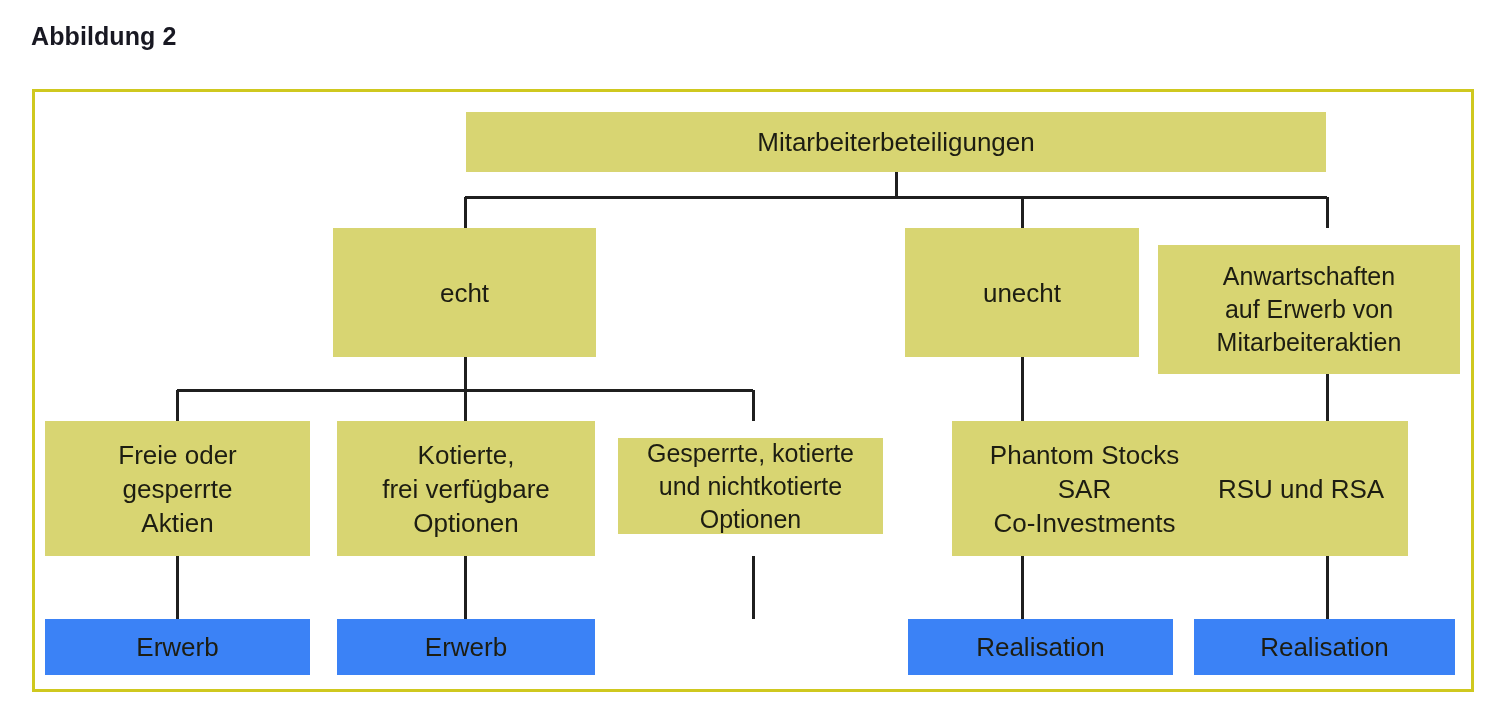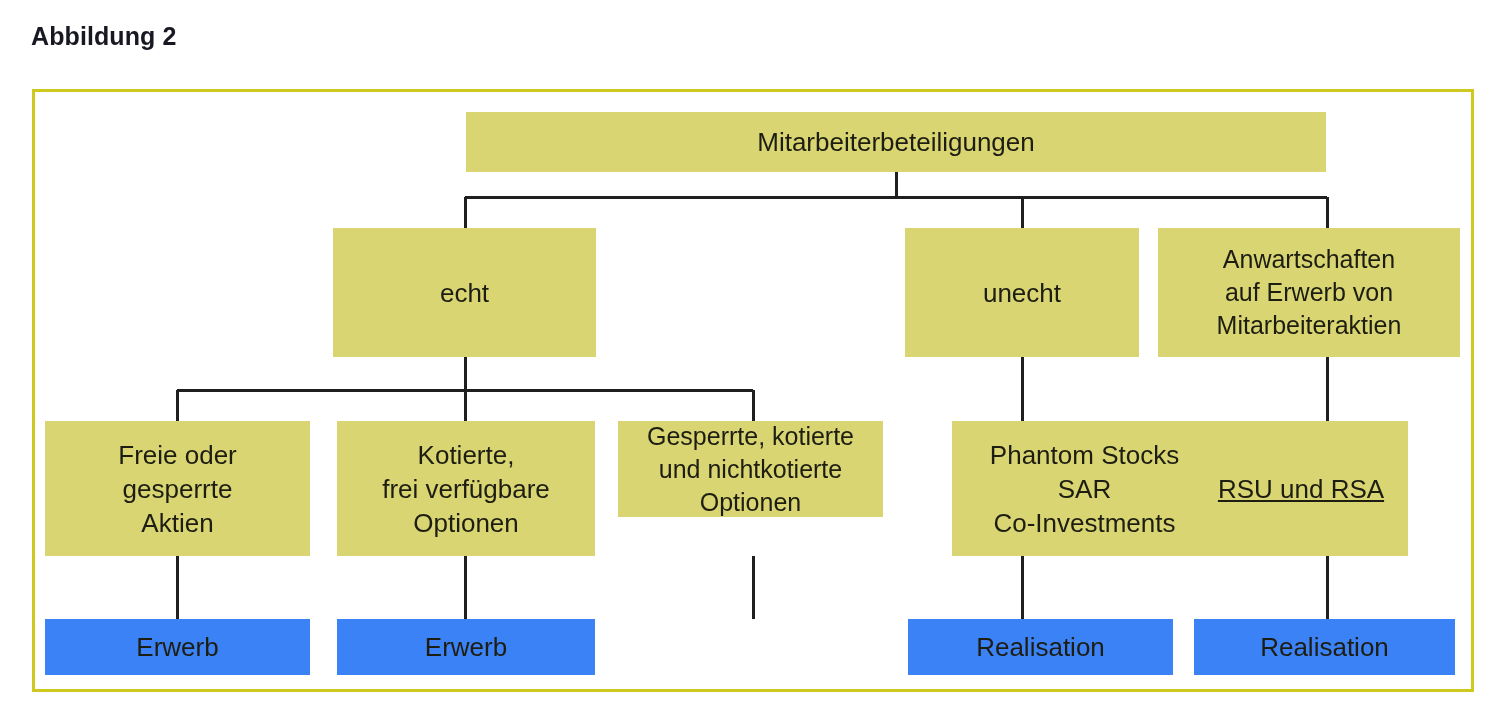--- a/index.html
+++ b/index.html
@@ -68,20 +68,21 @@
     background: #d8d572;
     padding: 4px 6px;
     white-space: pre-line;
   }
   .node.level-terminal {
     background: #3b82f6;
   }
   .node.small-text {
     font-size: 25px;
     line-height: 33px;
+    margin-top: 17px;
   }
 </style>
 </head>
 <body>
 
 <div id="page">
 
   <div id="figure-title">Abbildung 2</div>
 
   <div id="diagram-frame"></div>
@@ -135,21 +136,21 @@
 Optionen</div>
 
   <div class="node small-text" style="left:618px; top:421px; width:265px; height:96px;">Gesperrte, kotierte
 und nichtkotierte
 Optionen</div>
 
   <div class="node" style="left:952px; top:421px; width:265px; height:135px;">Phantom Stocks
 SAR
 Co-Investments</div>
 
-  <div class="node" style="left:1194px; top:421px; width:214px; height:135px;text-decoration:underline;">RSU und RSA</div>
+  <div class="node" style="left:1194px; top:421px; width:214px; height:135px;">RSU und RSA</div>
 
   <div class="node level-terminal" style="left:45px; top:619px; width:265px; height:56px;">Erwerb</div>
 
   <div class="node level-terminal" style="left:337px; top:619px; width:258px; height:56px;">Erwerb</div>
 
 
   <div class="node level-terminal" style="left:908px; top:619px; width:265px; height:56px;">Realisation</div>
 
   <div class="node level-terminal" style="left:1194px; top:619px; width:261px; height:56px;">Realisation</div>
 

